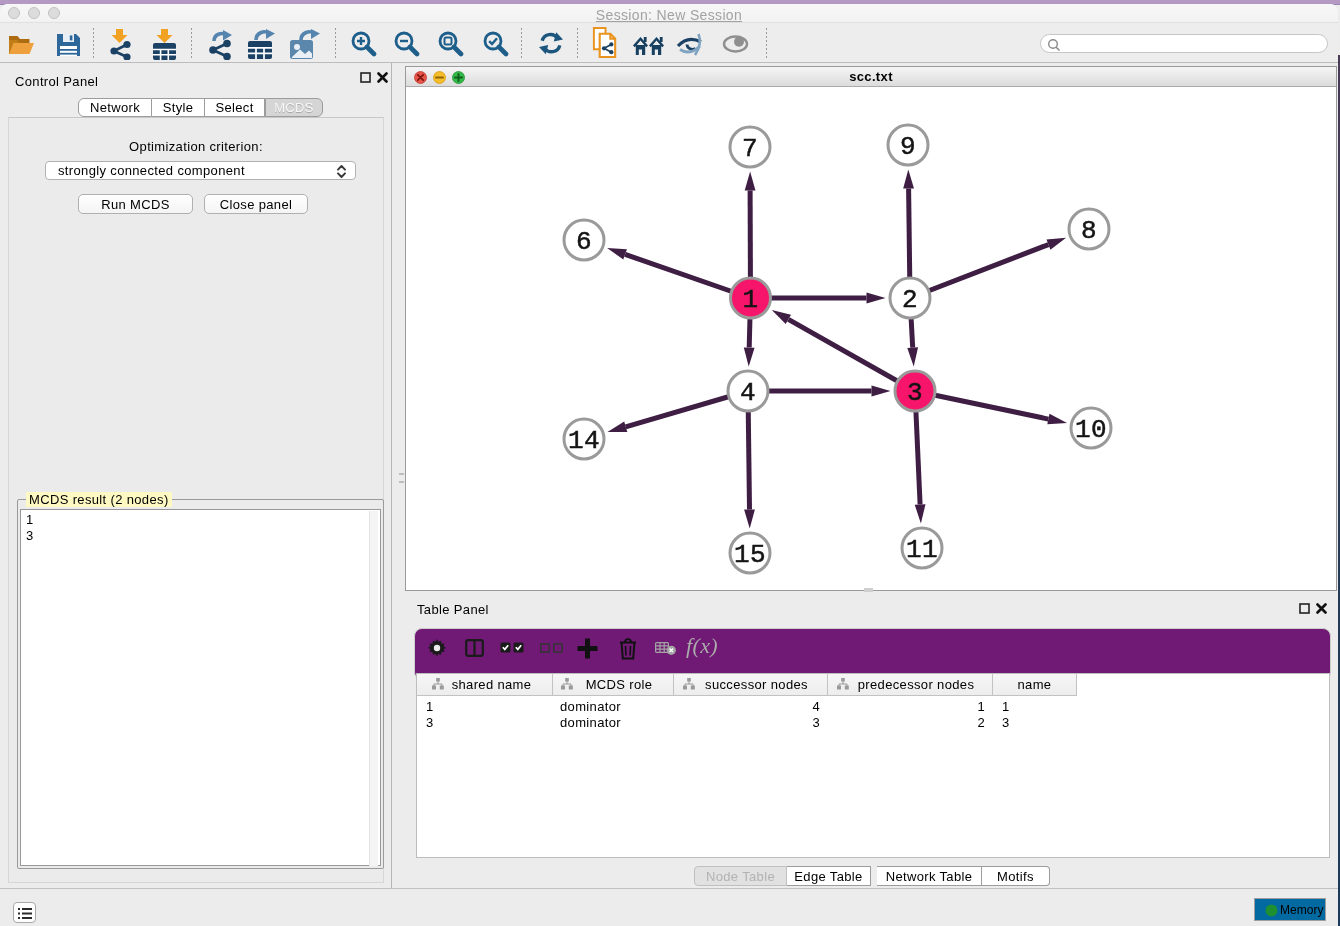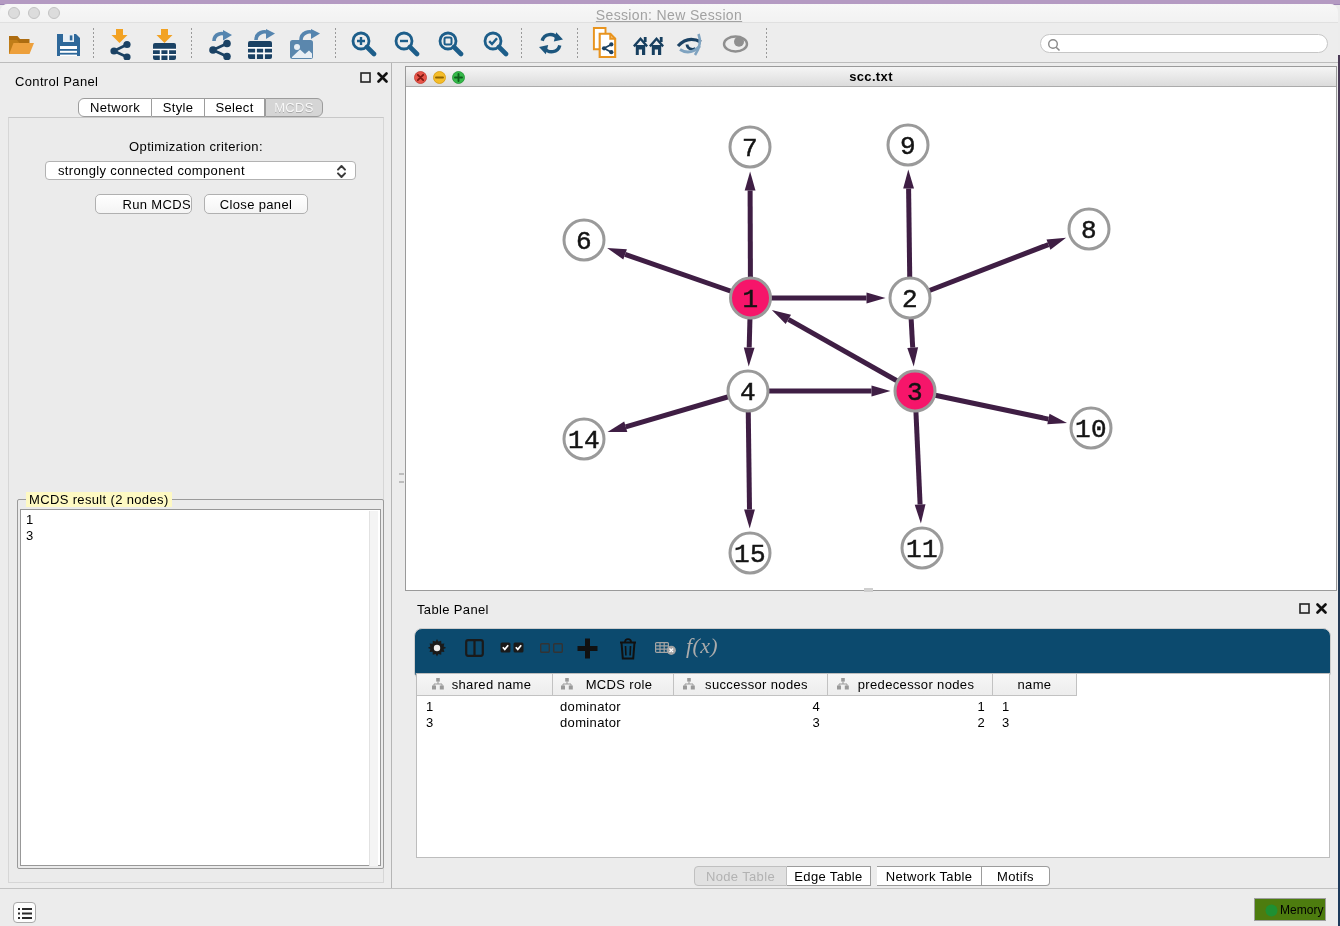--- a/index.html
+++ b/index.html
@@ -59,37 +59,37 @@
   border:1px solid #9a9a9a; background:#fff;padding-left:8px; }
 #nettitle { position:absolute; left:0; top:0; width:930px; height:20px;
   background:linear-gradient(#f5f5f5,#dcdcdc); border-bottom:1px solid #ababab;
   font-size:13px; font-weight:bold; text-align:center; line-height:19px; }
 #netcanvas { position:absolute; left:0; top:21px; width:930px; height:502px; background:#fff; }
 #netcanvas svg { transform:translateZ(0); }
 
 #tpanel { position:absolute; left:405px; top:598px; width:933px; height:290px; background:#ececec; }
 #tp-title { position:absolute; left:12px; top:4px; font-size:13px; }
 #tp-toolbar { position:absolute; left:9px; top:30px; width:917px; height:52px;
-  border:1px solid #cdcdcd; border-radius:8px; background:#0c4a6e; }
+  border:1px solid #cdcdcd; border-radius:8px; background:#701a75; }
 #tp-table { position:absolute; left:11px; top:75px; width:914px; height:185px;
   background:#fff; border:1px solid #bdbdbd; font-size:13px; }
 .th { position:absolute; top:0; height:22px; background:linear-gradient(#f6f6f6,#ededed);
   border-right:1px solid #c2c2c2; border-bottom:1px solid #c2c2c2; text-align:center;
   line-height:22px; }
 .td { position:absolute; height:16px; line-height:16px; }
 #tp-tabs { position:absolute; left:0; top:268px; width:100%; height:20px; font-size:13px; }
 .btab { position:absolute; top:0; height:20px; background:#fff; border:1px solid #9c9c9c;
   text-align:center; line-height:19px; }
 
 #statusbar { position:absolute; left:0; top:888px; width:1338px; height:38px;
   background:#ececec; border-top:1px solid #c2c2c2; }
 #listbtn { position:absolute; left:13px; top:13px; width:23px; height:21px;
   background:#fdfdfd; border:1px solid #a8a8a8; border-radius:4px; }
 #membtn { position:absolute; left:1254px; top:9px; width:72px; height:23px;
-  background:#4d7c0f; border:1px solid #9e9e9e; font-size:12px; }
+  background:#0369a1; border:1px solid #9e9e9e; font-size:12px; }
 </style></head>
 <body>
 <div id="purple"></div>
 <div id="win"></div>
 <div id="rightstrip"></div>
 <div id="titlebar">
   <div class="tl" style="left:8px"></div>
   <div class="tl" style="left:28px"></div>
   <div class="tl" style="left:48px"></div>
   <div id="title-text">Session: New Session</div>
@@ -226,21 +226,21 @@
     <div class="tab" id="tab-mcds" style="left:187px; width:58px;">MCDS</div>
   </div>
   <div id="cp-content">
     <div id="opt-label">Optimization criterion:</div>
     <div id="dropdown">strongly connected component
     <svg class="abs" style="right:8px;top:2px" width="11" height="15" viewBox="0 0 11 15">
       <path d="M2 5.6 L5.5 2 L9 5.6" fill="none" stroke="#3a3a3a" stroke-width="2" stroke-linejoin="round" stroke-linecap="round"></path>
       <path d="M2 9.4 L5.5 13 L9 9.4" fill="none" stroke="#3a3a3a" stroke-width="2" stroke-linejoin="round" stroke-linecap="round"></path>
     </svg>
   </div>
-    <div class="btn" style="left:86px; width:97px;text-align:right;">Run MCDS</div>
+    <div class="btn" style="left:69px; width:115px;">Run MCDS</div>
     <div class="btn" style="left:195px; width:104px;">Close panel</div>
     <div id="fieldset">
       <div id="fs-legend">MCDS result (2 nodes)</div>
       <div id="fs-white">1<br>3<div id="fs-scroll"></div></div>
     </div>
   </div>
 </div>
 <div id="netwin">
   <div id="nettitle">scc.txt
     <svg class="abs" style="left:8px;top:4px" width="51" height="13" viewBox="0 0 51 13">

